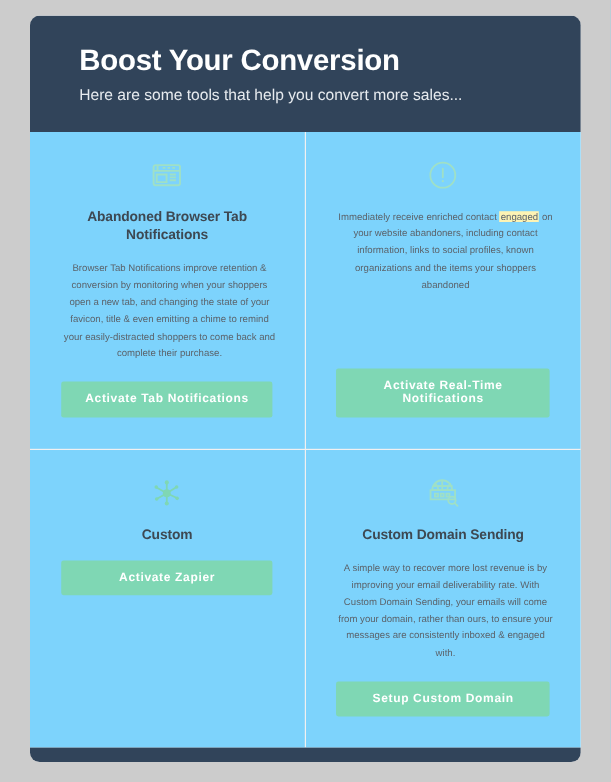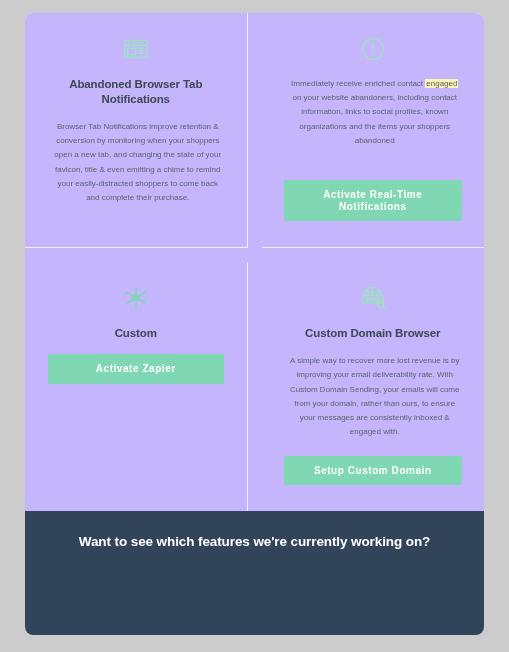--- a/index.html
+++ b/index.html
@@ -45,25 +45,24 @@
     color: #e7ebef;
     font-size: 13px;
     font-weight: 400;
     line-height: 1.3;
     margin: 0;
   }
 
   
   .grid {
     flex: 0 0 auto;
-    background: #c4b5fd;
+    background: #7dd3fc;
     display: grid;
     grid-template-columns: 1fr 1fr;
     grid-template-rows: auto auto;
-    gap: 14px;
   }
   .card {
     padding: 18px 22px 26px 22px;
     box-sizing: border-box;
     text-align: center;
     display: flex;
     flex-direction: column;
     align-items: center;
   }
   .card.col-left  { border-right: 1px solid #f1f1f1; }
@@ -129,36 +128,41 @@
     font-weight: 700;
     letter-spacing: -0.1px;
     margin: 0 0 17px 0;
   }
 </style>
 </head>
 <body>
 
 <div class="page">
 
+  <div class="header">
+    <h1 class="header-title">Boost Your Conversion</h1>
+    <p class="header-sub">Here are some tools that help you convert more sales...</p>
+  </div>
 
   <div class="grid">
 
     <div class="card col-left row-top">
       <div class="card-icon">
         <svg width="26" height="26" viewBox="0 0 26 26" fill="none" stroke="#9fe0c6" stroke-width="1.6">
           <path d="M2 6.2a1.6 1.6 0 0 1 1.6-1.6h18.8A1.6 1.6 0 0 1 24 6.2v13.6a1.6 1.6 0 0 1-1.6 1.6H3.6A1.6 1.6 0 0 1 2 19.8z"></path>
           <path d="M2 9.4h22"></path>
           <path d="M5.3 4.6v4.8"></path>
           <path d="M9.6 6.9h2.2M13.6 6.9h2.2M17.6 6.9h2.2"></path>
           <path d="M4.6 12.4h8.2v6.4H4.6z"></path>
           <path d="M15.4 12.4h5.2M15.4 14.8h5.2M15.4 17.2h5.2"></path>
         </svg>
       </div>
       <h2 class="card-title">Abandoned Browser Tab Notifications</h2>
       <p class="card-body">Browser Tab Notifications improve retention &amp; conversion by monitoring when your shoppers open a new tab, and changing the state of your favicon, title &amp; even emitting a chime to remind your easily-distracted shoppers to come back and complete their purchase.</p>
+      <button class="card-btn">Activate Tab Notifications</button>
     </div>
 
     <div class="card row-top wide">
       <div class="card-icon">
         <svg width="26" height="26" viewBox="0 0 26 26" fill="none" stroke="#9fe0c6" stroke-width="1.5">
           <circle cx="13" cy="13" r="10.4"></circle>
           <path d="M13 7.6v7.2" stroke-linecap="round"></path>
           <circle cx="13" cy="18" r="0.95" fill="#9fe0c6" stroke="none"></circle>
         </svg>
       </div>
@@ -187,21 +191,21 @@
       <div class="card-icon">
         <svg width="30" height="30" viewBox="0 0 30 30" fill="none" stroke="#9fe0c6" stroke-width="1.5">
           <path d="M6.2 12.5a8.3 8.3 0 0 1 16.6 0z"></path>
           <path d="M8.6 6.6c1.6 1.6 2.6 3.8 2.8 5.9M21.4 6.6c-1.6 1.6-2.6 3.8-2.8 5.9M14.5 4.3v8.2M6.9 9h16.2"></path>
           <path d="M4.8 12.5h20.4v7.6H4.8z"></path>
           <path d="M8.4 15.4h2.6v2.4H8.4zM13.2 15.4h2.6v2.4h-2.6zM18 15.4h2.6v2.4H18z"></path>
           <circle cx="22.6" cy="20.9" r="3.1"></circle>
           <path d="M24.9 23.2l2.4 2.4" stroke-linecap="round"></path>
         </svg>
       </div>
-      <h2 class="card-title">Custom Domain Browser</h2>
+      <h2 class="card-title">Custom Domain Sending</h2>
       <p class="card-body">A simple way to recover more lost revenue is by improving your email deliverability rate. With Custom Domain Sending, your emails will come from your domain, rather than ours, to ensure your messages are consistently inboxed &amp; engaged with.</p>
       <button class="card-btn">Setup Custom Domain</button>
     </div>
 
   </div>
 
   <div class="footer">
     <p class="footer-text">Want to see which features we're currently working on?</p>
 
   </div>

